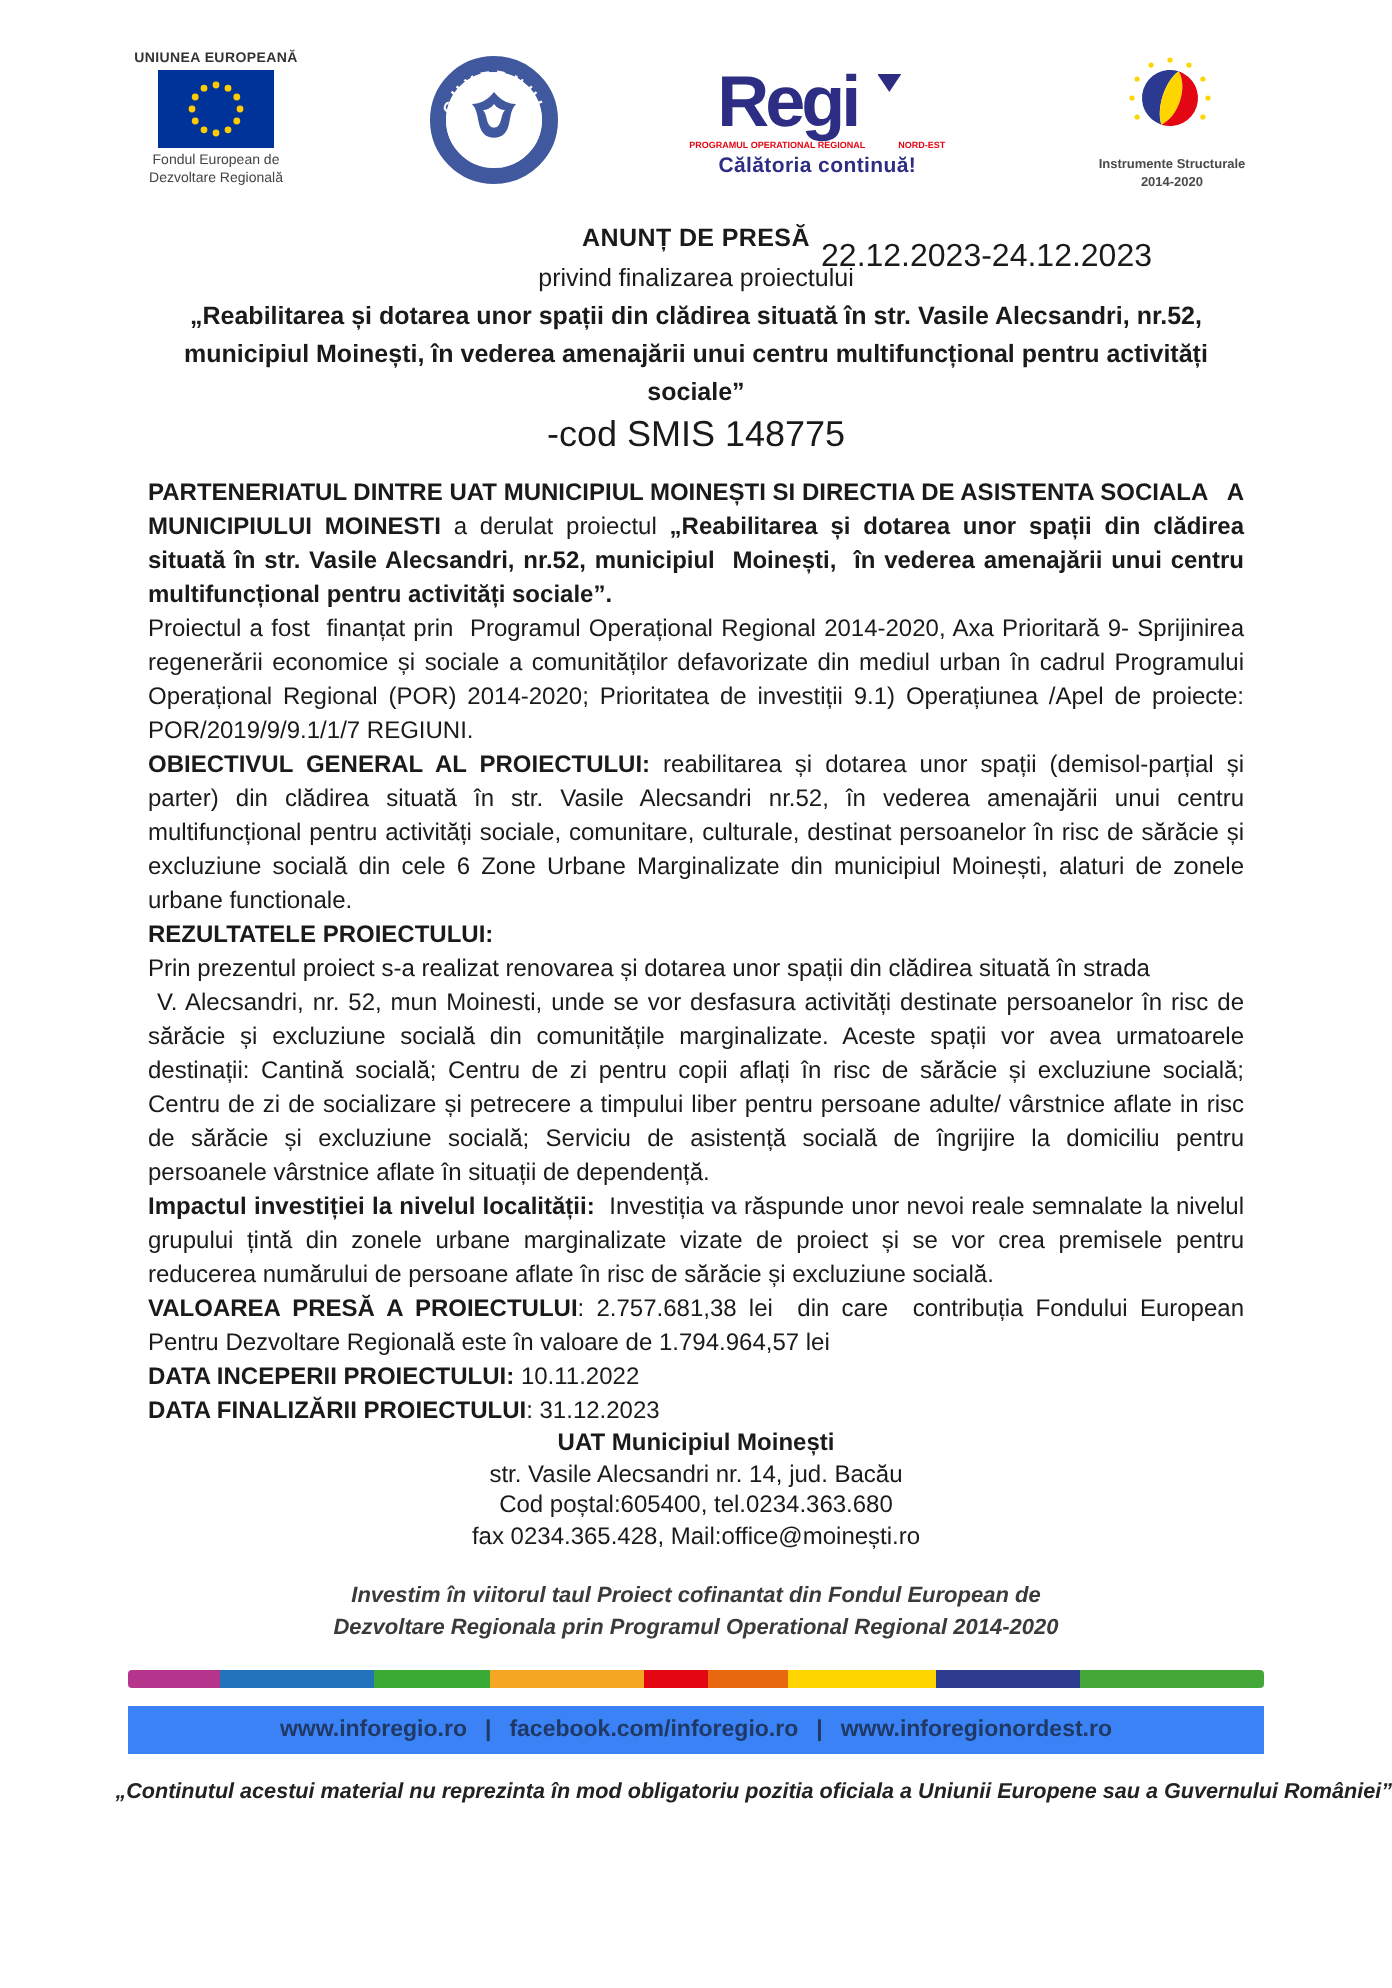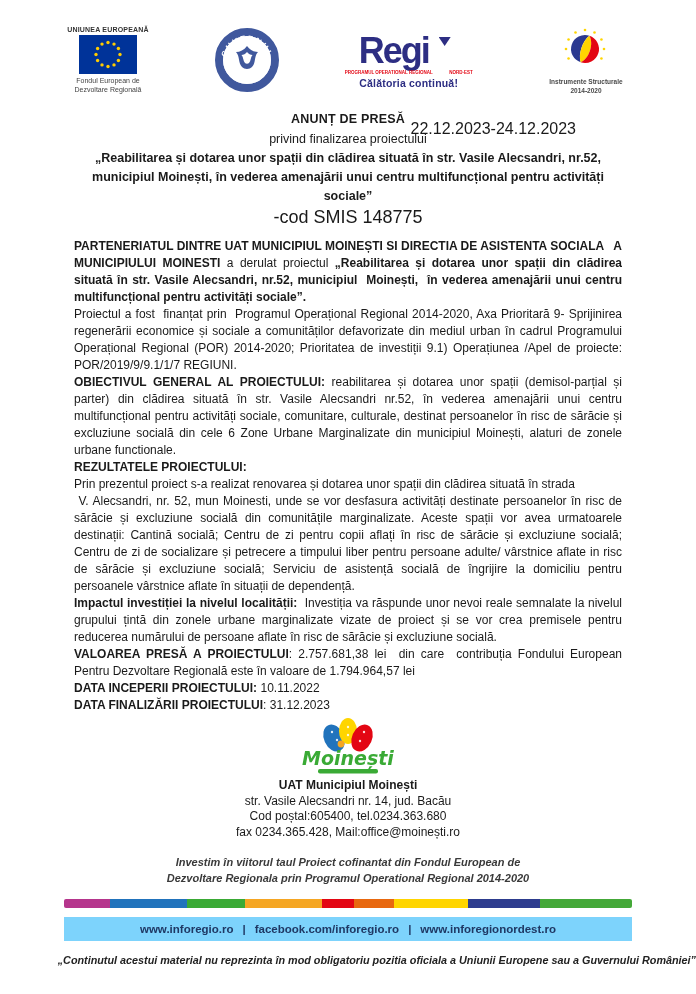--- a/index.html
+++ b/index.html
@@ -47,21 +47,21 @@
   
   .mlogo { text-align:center; margin-top:4px; height:60px; }
   .contact { text-align:center; font-size:12px; line-height:15.5px; margin-top:0; }
   .contact .name { font-weight:bold; }
   
   .invest { text-align:center; font-style:italic; font-weight:bold; font-size:11px; line-height:16px;
             margin-top:14px; color:#3a3a3a; }
   
   .stripe { display:flex; height:9px; width:568px; margin:13px auto 0; border-radius:2px; overflow:hidden; }
   .stripe div { height:100%; }
-  .linksbar { width:568px; margin:9px auto 0; background:#7dd3fc; padding:6px 0; text-align:center;
+  .linksbar { width:568px; margin:9px auto 0; background:#3b82f6; padding:6px 0; text-align:center;
               font-size:11.5px; font-weight:bold; color:#1f3864; }
   .flink { margin:0 9px; cursor:pointer; }
   .sep { color:#1f3864; }
   .disclaimer { text-align:right; font-size:10.8px; font-style:italic; font-weight:bold;
                 margin-top:13px; color:#222; }
 </style>
 </head>
 <body>
 
 <div class="page">
@@ -163,38 +163,20 @@
       <p class="para"><span class="b">OBIECTIVUL GENERAL AL PROIECTULUI:</span><span> reabilitarea și dotarea unor spații (demisol-parțial și parter) din clădirea situată în str. Vasile Alecsandri nr.52, în vederea amenajării unui centru multifuncțional pentru activități sociale, comunitare, culturale, destinat persoanelor în risc de sărăcie și excluziune socială din cele 6 Zone Urbane Marginalizate din municipiul Moinești, alaturi de zonele urbane functionale.</span></p>
       <p class="para"><span class="b">REZULTATELE PROIECTULUI:</span></p>
       <p class="para"><span>Prin prezentul proiect s-a realizat renovarea și dotarea unor spații din clădirea situată în strada
  V. Alecsandri, nr. 52, mun Moinesti, unde se vor desfasura activități destinate persoanelor în risc de sărăcie și excluziune socială din comunitățile marginalizate. Aceste spații vor avea urmatoarele destinații: Cantină socială; Centru de zi pentru copii aflați în risc de sărăcie și excluziune socială; Centru de zi de socializare și petrecere a timpului liber pentru persoane adulte/ vârstnice aflate in risc de sărăcie și excluziune socială; Serviciu de asistență socială de îngrijire la domiciliu pentru persoanele vârstnice aflate în situații de dependență.</span></p>
       <p class="para"><span class="b">Impactul investiției la nivelul localității:</span><span>  Investiția va răspunde unor nevoi reale semnalate la nivelul grupului țintă din zonele urbane marginalizate vizate de proiect și se vor crea premisele pentru reducerea numărului de persoane aflate în risc de sărăcie și excluziune socială.</span></p>
       <p class="para"><span class="b">VALOAREA PRESĂ A PROIECTULUI</span><span>: 2.757.681,38 lei  din care  contribuția Fondului European Pentru Dezvoltare Regională este în valoare de 1.794.964,57 lei</span></p>
       <p class="para"><span class="b">DATA INCEPERII PROIECTULUI:</span><span> 10.11.2022</span></p>
       <p class="para"><span class="b">DATA FINALIZĂRII PROIECTULUI</span><span>: 31.12.2023</span></p>
     </section>
 
-  <div class="mlogo">
-    <svg width="132" height="60" viewBox="0 0 132 60">
-      <ellipse cx="52" cy="20" rx="10" ry="14" fill="#2173bc" transform="rotate(-24 52 20)"></ellipse>
-      <ellipse cx="66" cy="13" rx="9" ry="13" fill="#ffd500"></ellipse>
-      <ellipse cx="80" cy="20" rx="10" ry="14" fill="#e30613" transform="rotate(24 80 20)"></ellipse>
-      <circle cx="59" cy="26" r="3.4" fill="#f5a623"></circle>
-      <g fill="#ffffff" opacity="0.85">
-        <circle cx="50" cy="14" r="1.2"></circle>
-          <circle cx="55" cy="22" r="1.2"></circle>
-        <circle cx="66" cy="9" r="1.2"></circle>
-          <circle cx="66" cy="17" r="1.2"></circle>
-        <circle cx="82" cy="14" r="1.2"></circle>
-          <circle cx="78" cy="23" r="1.2"></circle>
-      </g>
-      <text x="66" y="47" text-anchor="middle" font-family="DejaVu Sans, sans-serif" font-size="19" font-style="italic" font-weight="bold" fill="#3aaa35">Moinești</text>
-      <rect x="36" y="51" width="60" height="4.5" rx="2" fill="#3aaa35"></rect>
-    </svg>
-  </div>
 
   <section class="content contact">
     <div class="name">UAT Municipiul Moinești</div>
     <div>str. Vasile Alecsandri nr. 14, jud. Bacău</div>
     <div>Cod poștal:605400,  tel.0234.363.680</div>
     <div>fax 0234.365.428, Mail:office@moinești.ro</div>
   </section>
 
   <section class="invest">
     <div>Investim în viitorul taul Proiect cofinantat din Fondul European  de</div>

